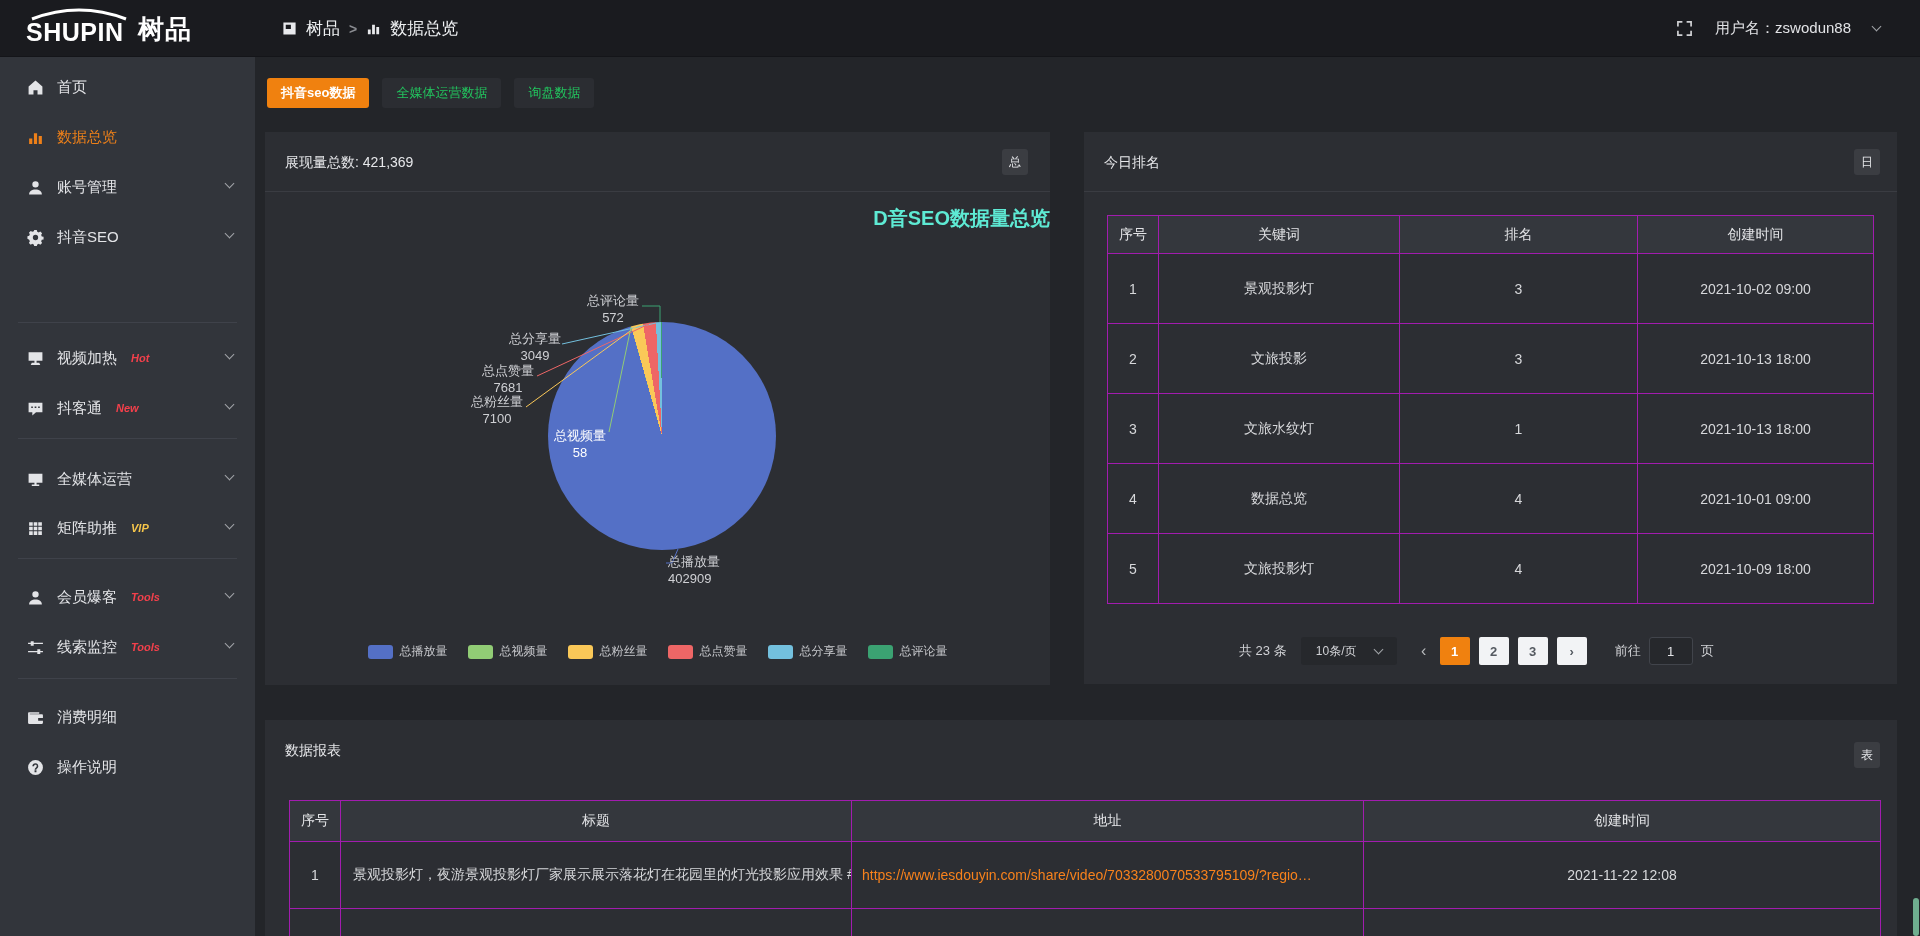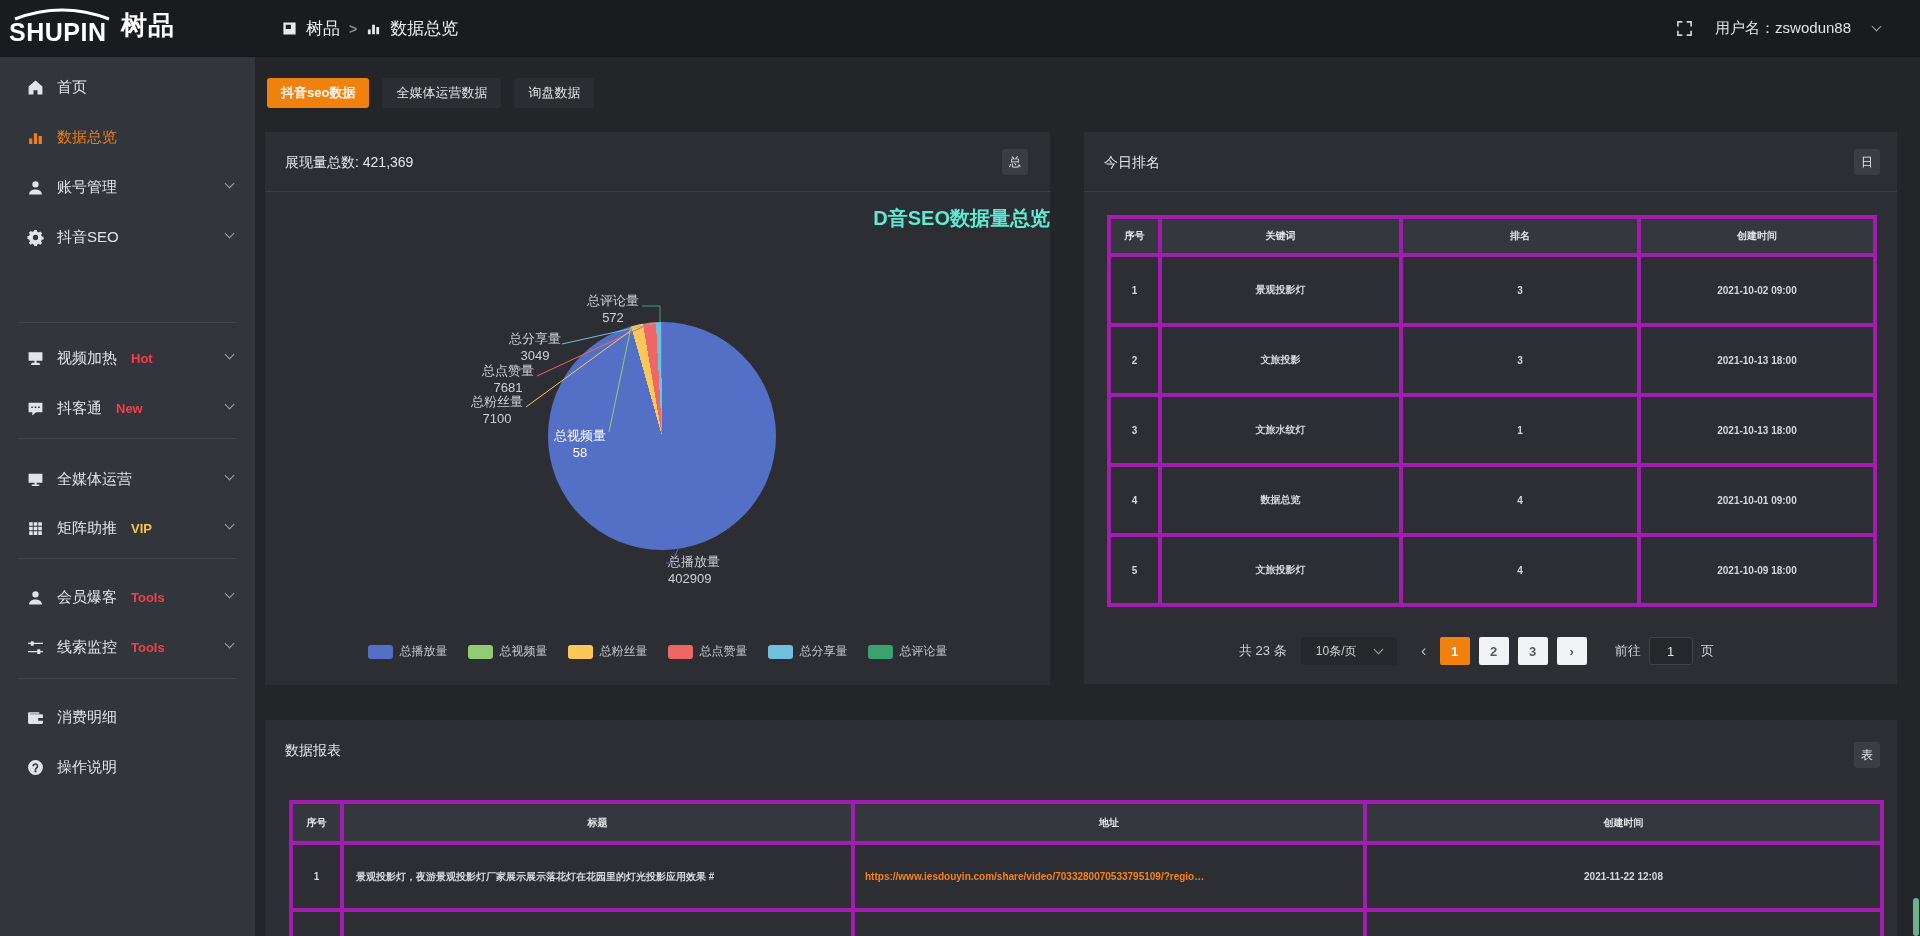--- a/index.html
+++ b/index.html
@@ -2,41 +2,41 @@
 <html><head>
 <meta charset="utf-8">
 <style>
   * { margin:0; padding:0; box-sizing:border-box; }
   html,body { width:1920px; height:936px; overflow:hidden; background:#232529;
     font-family:"Liberation Sans","DejaVu Sans",sans-serif; color:#d7d8db; }
   .abs { position:absolute; }
   
   .topbar { position:absolute; left:0; top:0; width:1920px; height:57px;
     background:#1a1b1f; border-bottom:1px solid #141519; z-index:5; }
-  .logo { position:absolute; left:8px; top:8px; display:flex; align-items:flex-start; color:#fff; }
+  .logo { position:absolute; left:25px; top:8px; display:flex; align-items:flex-end; color:#fff; }
   .logo-suffix { font-size:26px; font-weight:800; margin-left:5px; line-height:34px; letter-spacing:1px; }
   .breadcrumb { position:absolute; left:282px; top:0; height:57px; display:flex; align-items:center; gap:9px;
     font-size:17px; color:#eef0f2; }
   .bc-sep { color:#8b8d92; font-size:14px; font-weight:700; }
   .top-right { position:absolute; right:40px; top:0; height:57px; display:flex; align-items:center; gap:22px;
     font-size:15px; color:#e2e3e6; }
   .chev { display:inline-block; width:7px; height:7px; border-right:1.5px solid #a2a4a9;
     border-bottom:1.5px solid #a2a4a9; transform:rotate(45deg); margin-top:-4px; }
   
   .sidebar { position:absolute; left:0; top:57px; width:255px; height:879px; background:#32353b; z-index:4;padding-left:21px; }
   .side-item { position:absolute; left:0; width:255px; height:40px; display:flex; align-items:center;
     font-size:15px; color:#e3e4e7; cursor:pointer; }
   .side-item .ic { width:17px; height:17px; margin-left:27px; margin-right:13px; flex:none; }
   .side-item svg { width:17px; height:17px; fill:currentColor; display:block; }
-  .side-badge { font-size:13px; font-weight:700; margin-left:14px; }
+  .side-badge { font-size:11px; font-style:italic; font-weight:700; margin-left:14px; }
   .side-chev { position:absolute; right:22px; top:17px; }
   .side-divider { position:absolute; left:18px; width:219px; height:1px; background:#3f424a; }
   
   .tabs { position:absolute; left:267px; top:78px; display:flex; gap:13px; z-index:2; }
-  .tab { height:30px; padding:0 14px; border-radius:3px; background:#2b2d32; color:#e5e5e5;
+  .tab { height:30px; padding:0 14px; border-radius:3px; background:#2b2d32; color:#22c55e;
     font-size:13px; display:flex; align-items:center; cursor:pointer; }
   .tab.active { color:#fff; font-weight:700; }
   
   .panel { position:absolute; background:#2c2e33; }
   .panel-header { position:relative; height:60px; border-bottom:1px solid #3a3c42; }
   .panel-title { position:absolute; left:20px; top:0; line-height:60px; font-size:14px; color:#e6e7ea; }
   .panel-badge { position:absolute; top:17px; width:26px; height:26px; background:#3b3d42; border-radius:3px;
     font-size:12px; color:#e6e7ea; display:flex; align-items:center; justify-content:center; cursor:pointer; }
   
   .chart-zone { position:absolute; left:0; top:60px; right:0; bottom:0; }
@@ -45,21 +45,21 @@
   .pie { position:absolute; left:283px; top:130px; width:228px; height:228px; border-radius:50%; }
   .callout { position:absolute; width:70px; text-align:center; font-size:13px; line-height:17px; color:#cfd0d4; }
   .callout.on-pie { color:#fff; }
   .callout.left-align { width:90px; text-align:left; }
   .legend { position:absolute; left:0; right:0; bottom:25px; display:flex; justify-content:center;
     align-items:center; gap:20px; }
   .legend-item { display:flex; align-items:center; gap:7px; font-size:12px; color:#c8c9cd; cursor:pointer; }
   .swatch { width:25px; height:14px; border-radius:3px; }
   
   table { border-collapse:collapse; table-layout:fixed; }
-  th, td { border:4px solid #a21caf; font-weight:700; font-size:10px; color:#d7d8db;
+  th, td { border:1px solid #a21caf; font-weight:400; font-size:14px; color:#d7d8db;
     text-align:center; overflow:hidden; white-space:nowrap; }
   thead th { background:#34373d; color:#e3e4e7; }
   .rank-table { position:absolute; left:23px; top:83px; width:766px; }
   .rank-table thead th { height:38px; }
   .rank-table tbody td { height:70px; }
   .report-table { position:absolute; left:24px; top:80px; width:1591px; }
   .report-table thead th { height:41px; }
   .report-table tbody td { height:67px; }
   .report-table td.cell-title { text-align:left; padding:0 12px; }
   .report-table td.cell-url { text-align:left; padding:0 10px; }

